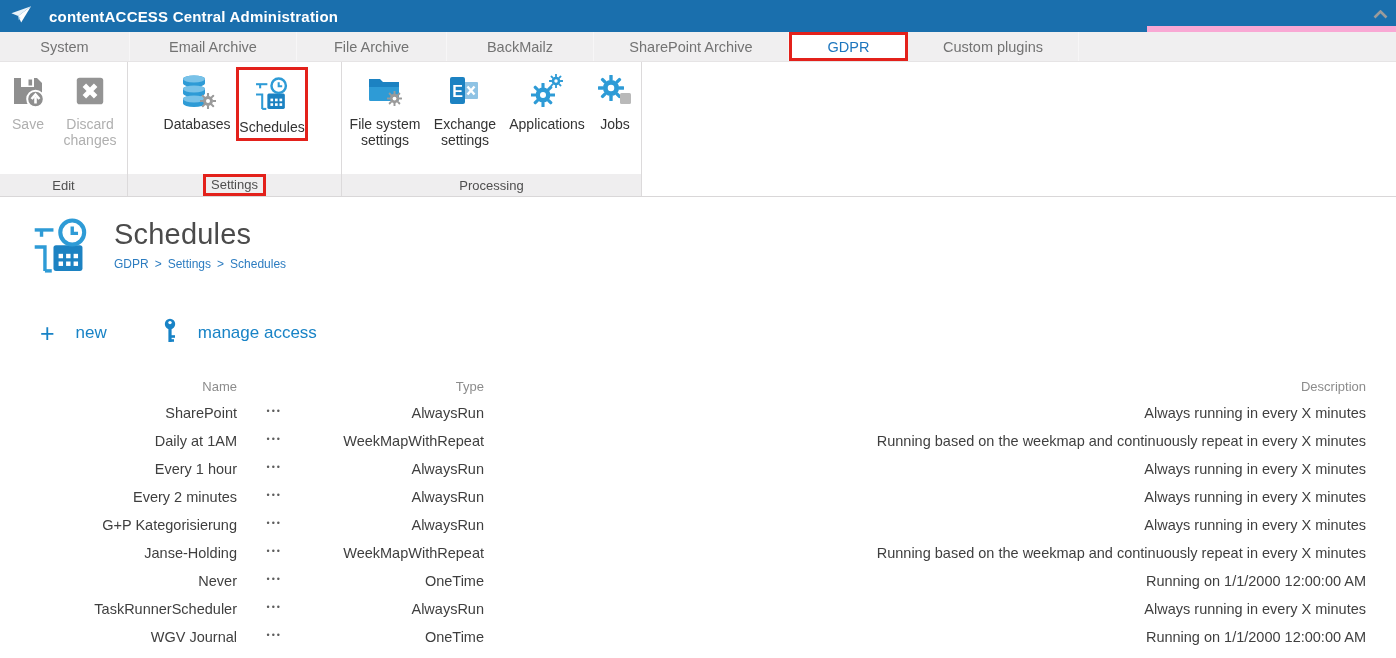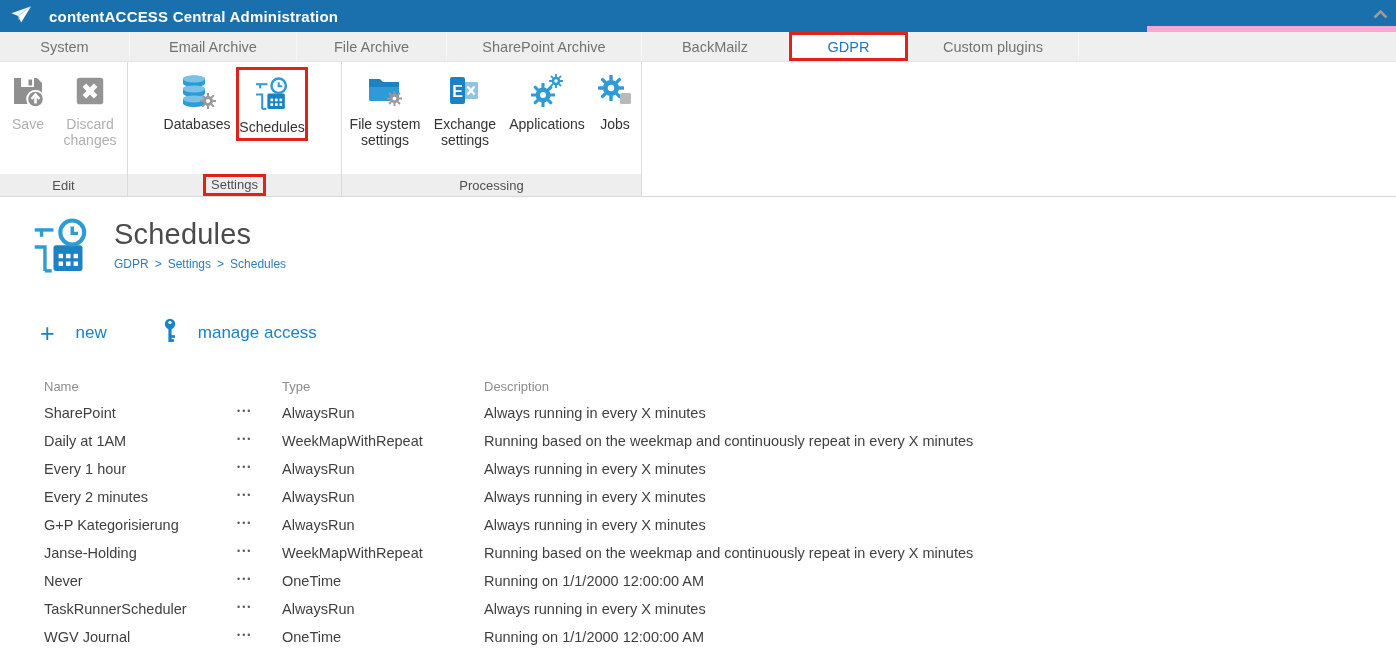--- a/index.html
+++ b/index.html
@@ -46,21 +46,21 @@
   .breadcrumb { margin-top:6px; font-size:12px; color:#2C7CC0; }
   .breadcrumb span { cursor:pointer; }
   .bc-sep { margin:0 6px; cursor:default; }
 
   
   .toolbar { position:absolute; top:318px; left:40px; display:flex; align-items:center; gap:56px; }
   .tool { display:flex; align-items:center; gap:21px; color:#1883C6; font-size:17px; cursor:pointer; }
   .plus-glyph { font-size:25px; font-weight:400; line-height:20px; }
 
   
-  .gridtable { position:absolute; top:373px; left:44px; right:30px; }
+  .gridtable { position:absolute; top:373px; left:44px; right:30px;text-align:right; }
   .thead { display:flex; height:26px; align-items:center; font-size:13px; color:#8C8C8C; }
   .trow { display:flex; height:28px; align-items:center; font-size:14.5px; color:#3F3F3F; }
   .col-name { width:193px; }
   .col-dots { width:45px; }
   .col-type { width:202px; }
   .col-desc { flex:1; }
   .dots { font-size:9px; letter-spacing:2px; color:#5E5E5E; position:relative; top:-4px; cursor:pointer; }
 </style>
 </head>
 <body>
@@ -132,22 +132,22 @@
       <span class="help-q">?</span>
       <span class="caret"></span>
     </span>
   </div>
 </div>
 
 <div class="tabbar">
   <div class="tab" style="width:130px">System</div>
   <div class="tab" style="width:167px">Email Archive</div>
   <div class="tab" style="width:150px">File Archive</div>
+  <div class="tab" style="width:147px">BackMailz</div>
   <div class="tab" style="width:195px">SharePoint Archive</div>
-  <div class="tab" style="width:147px">BackMailz</div>
   <div class="tab tab-gdpr" style="width:119px">GDPR</div>
   <div class="tab" style="width:171px">Custom plugins</div>
 </div>
 <span class="chevron-up">
   <svg width="15" height="9" viewBox="0 0 15 9">
       <polyline points="1.5,7.5 7.5,1.5 13.5,7.5" fill="none" stroke="#9B9B9B" stroke-width="2.6"></polyline>
     </svg>
 </span>
 
 <div class="ribbon">

